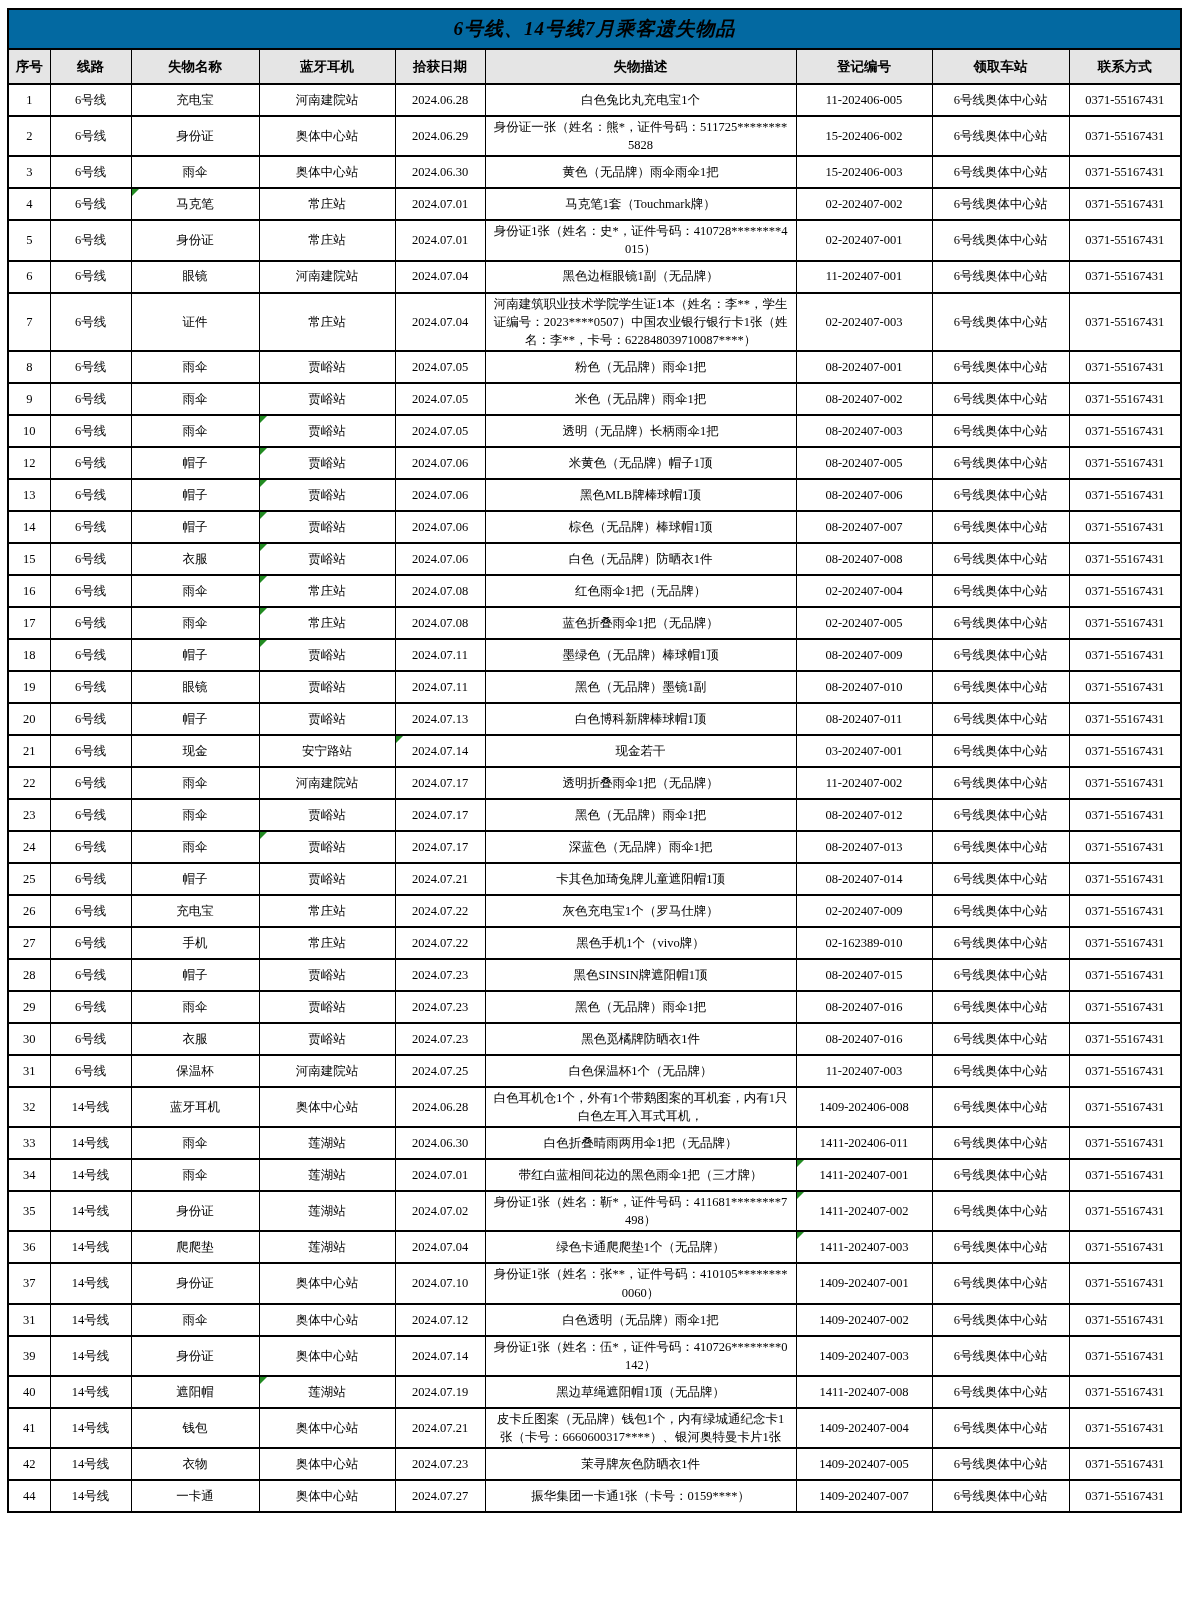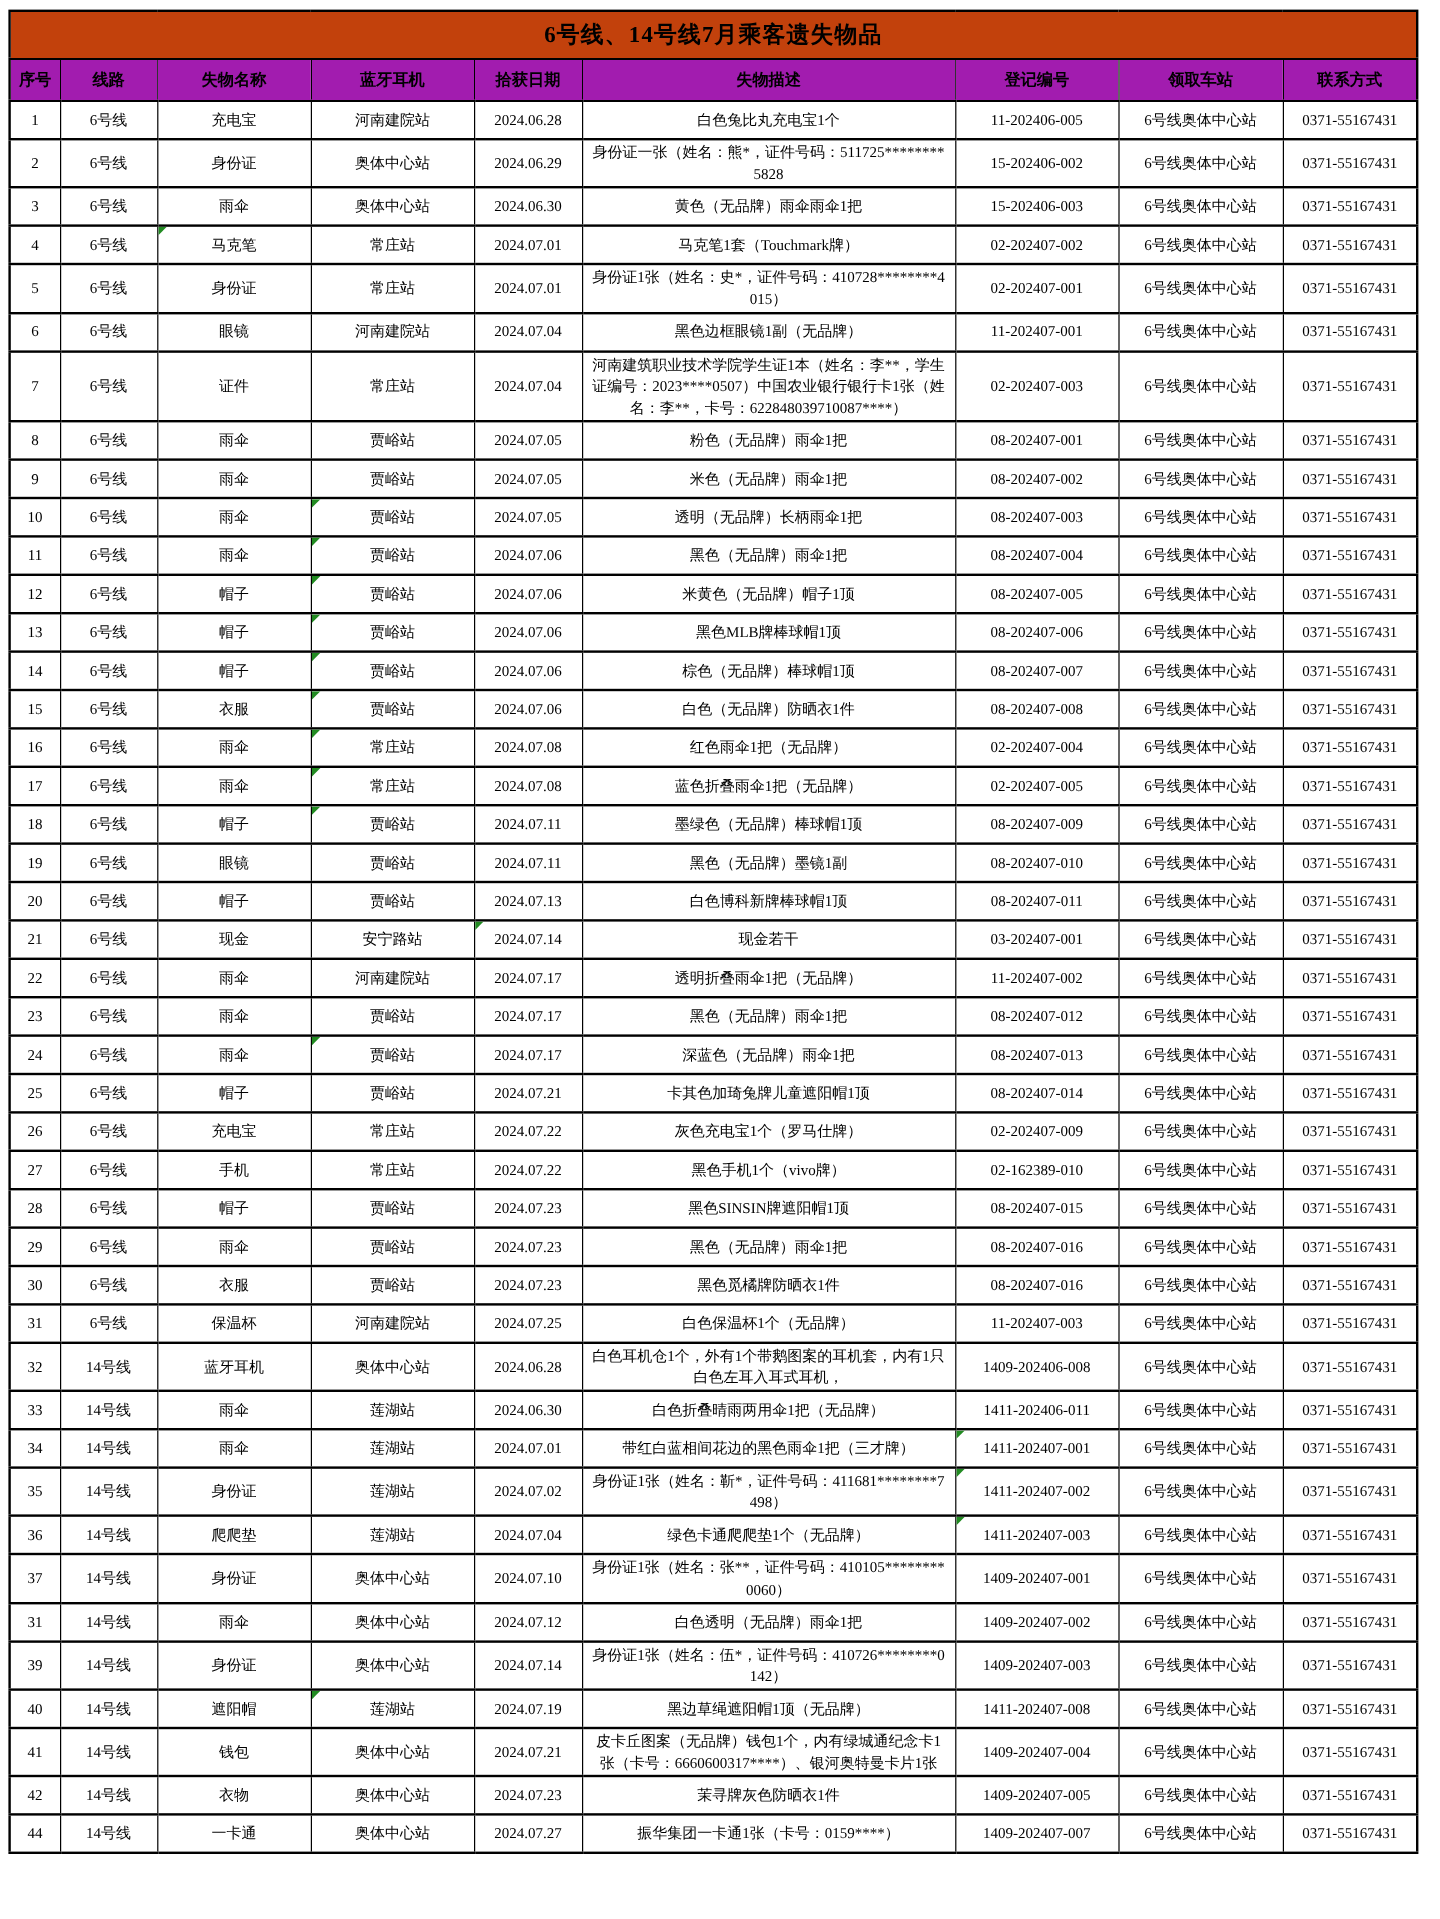--- a/index.html
+++ b/index.html
@@ -27,21 +27,21 @@
     box-sizing:border-box;
   }
   .title-cell{
     height:40px;
     font-size:19px;font-weight:bold;
     letter-spacing:1px;
   }
   thead th.colhead{
     height:35px;
     font-size:13.5px;font-weight:bold;
-    background:#a21caf;
+    background:#e5e5e5;
   }
   tbody td{
     height:32px;
     font-size:12.5px;
     line-height:1.45;
   }
   tbody td.desc{padding:1px 6px;}
   .flag{
     position:absolute;top:0;left:0;
     width:0;height:0;
@@ -61,21 +61,21 @@
         <col style="width:128px">
       <col style="width:136px">
         <col style="width:90px">
         <col style="width:311px">
       <col style="width:136px">
         <col style="width:137px">
         <col style="width:112px">
     </colgroup>
     <thead>
       <tr>
-        <th class="title-cell" colspan="9" style="background: #c2410c;">6号线、14号线7月乘客遗失物品</th>
+        <th class="title-cell" colspan="9" style="background: #0369a1; font-style: italic;">6号线、14号线7月乘客遗失物品</th>
       </tr>
       <tr id="header-row">
           <th class="colhead">序号</th>
           <th class="colhead">线路</th>
           <th class="colhead">失物名称</th>
           <th class="colhead">蓝牙耳机</th>
           <th class="colhead">拾获日期</th>
           <th class="colhead">失物描述</th>
           <th class="colhead">登记编号</th>
           <th class="colhead">领取车站</th>
@@ -187,31 +187,20 @@
           <td>6号线</td>
           <td>雨伞</td>
           <td>贾峪站<span class="flag" style="border-top-color: rgb(34, 139, 34);"></span></td>
           <td>2024.07.05</td>
           <td class="desc">透明（无品牌）长柄雨伞1把</td>
           <td>08-202407-003</td>
           <td>6号线奥体中心站</td>
           <td>0371-55167431</td>
         </tr>
         <tr>
-          <td>11</td>
-          <td>6号线</td>
-          <td>雨伞</td>
-          <td>贾峪站<span class="flag" style="border-top-color: rgb(34, 139, 34);"></span></td>
-          <td>2024.07.06</td>
-          <td class="desc">黑色（无品牌）雨伞1把</td>
-          <td>08-202407-004</td>
-          <td>6号线奥体中心站</td>
-          <td>0371-55167431</td>
-        </tr>
-        <tr>
           <td>12</td>
           <td>6号线</td>
           <td>帽子</td>
           <td>贾峪站<span class="flag" style="border-top-color: rgb(34, 139, 34);"></span></td>
           <td>2024.07.06</td>
           <td class="desc">米黄色（无品牌）帽子1顶</td>
           <td>08-202407-005</td>
           <td>6号线奥体中心站</td>
           <td>0371-55167431</td>
         </tr>

